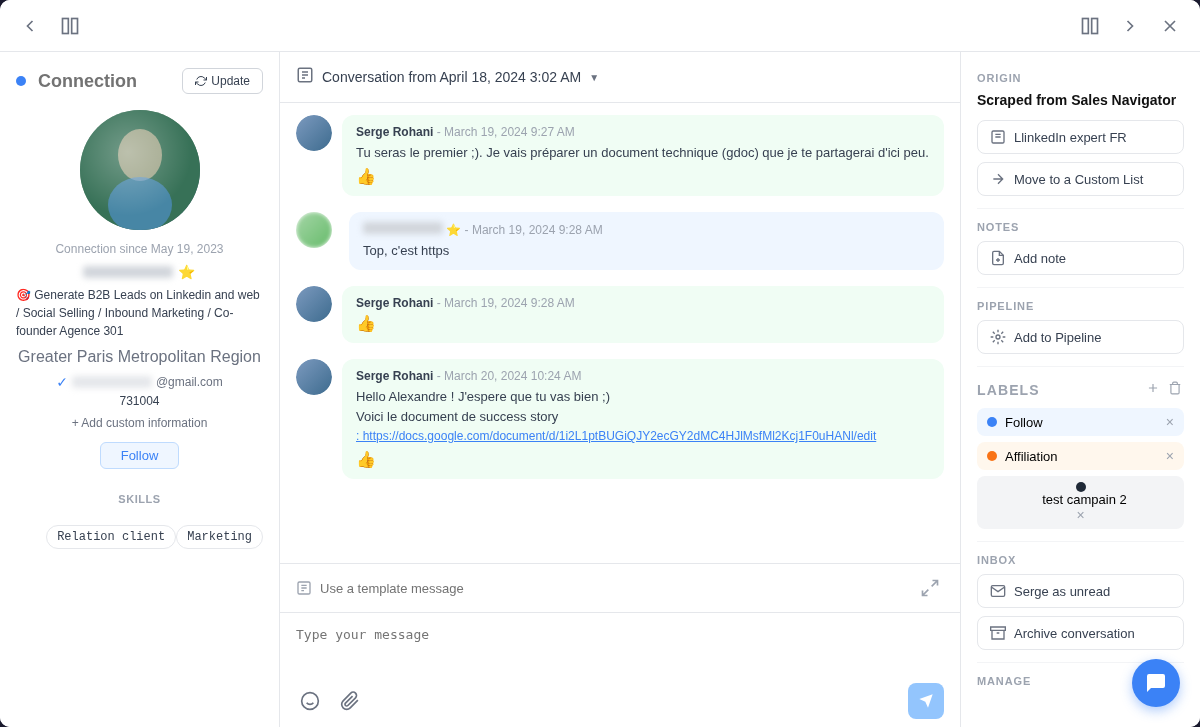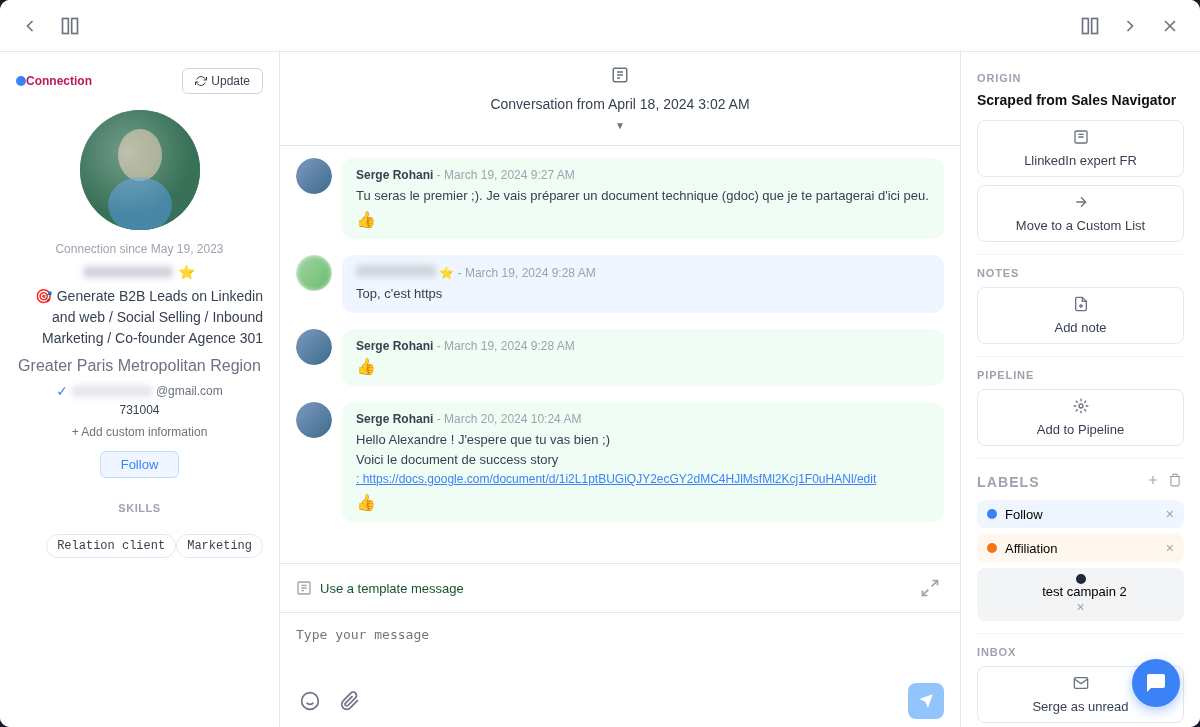--- a/index.html
+++ b/index.html
@@ -14,78 +14,78 @@
     .top-bar-right { display: flex; align-items: center; gap: 12px; }
     .icon-btn { background: none; border: none; cursor: pointer; color: #6b7280; padding: 4px; display: flex; align-items: center; }
     .icon-btn svg { width: 20px; height: 20px; }
 
     
     .main-layout { display: flex; flex: 1; overflow: hidden; }
 
     
     .left-panel { width: 280px; flex-shrink: 0; border-right: 1px solid #e5e7eb; display: flex; flex-direction: column; overflow-y: auto; padding: 16px; background: #fff; }
     .connection-header { display: flex; align-items: center; justify-content: space-between; margin-bottom: 16px; }
-    .connection-badge { display: flex; align-items: center; gap: 0; font-size: 12px; font-weight: 600; color: #be185d; }
+    .connection-badge { display: flex; align-items: center; gap: 12px; font-size: 18px; font-weight: 600; color: #737373; }
     .badge-dot { width: 10px; height: 10px; border-radius: 50%; background: #3b82f6; }
     .update-btn { display: flex; align-items: center; gap: 4px; padding: 5px 12px; border: 1px solid #d1d5db; border-radius: 6px; background: #fff; cursor: pointer; font-size: 12px; color: #374151; }
     .avatar-section { display: flex; justify-content: center; margin-bottom: 12px; }
     .avatar-circle { width: 120px; height: 120px; border-radius: 50%; background: linear-gradient(135deg, #a7c5bd, #6b8f71, #3d5a80); overflow: hidden; position: relative; }
     .avatar-circle::after { content: ''; position: absolute; inset: 0; background: radial-gradient(circle at 40% 35%, rgba(255,255,255,0.3) 0%, transparent 60%); }
     .connection-since { text-align: center; font-size: 12px; color: #9ca3af; margin-bottom: 8px; }
     .name-row { display: flex; align-items: center; justify-content: center; gap: 6px; margin-bottom: 6px; }
     .star { font-size: 14px; }
-    .bio { font-size: 14px; color: #374151; text-align: right; margin-bottom: 8px; line-height: 1.5; }
+    .bio { font-size: 12px; color: #374151; text-align: left; margin-bottom: 8px; line-height: 1.5; }
     .location { font-size: 16px; color: #6b7280; text-align: center; margin-bottom: 8px; }
     .email-row { display: flex; align-items: center; justify-content: center; gap: 4px; font-size: 12px; margin-bottom: 4px; }
     .email-blurred { width: 80px; height: 12px; background: #e5e7eb; border-radius: 3px; filter: blur(3px); display: inline-block; }
     .email-text { color: #6b7280; }
     .phone { text-align: center; font-size: 12px; color: #374151; margin-bottom: 8px; }
     .add-custom { display: flex; align-items: center; justify-content: center; gap: 4px; font-size: 12px; color: #6b7280; cursor: pointer; margin-bottom: 12px; }
     .follow-btn { display: block; margin: 0 auto 16px; padding: 5px 20px; background: #eff6ff; color: #3b82f6; border: 1px solid #bfdbfe; border-radius: 6px; font-size: 13px; cursor: pointer; }
     .skills-section { margin-top: 8px; }
     .skills-label { font-size: 11px; font-weight: 600; color: #9ca3af; letter-spacing: 0.05em; text-align: center; margin-bottom: 20px; }
     .skills-tags { display: flex; flex-wrap: wrap; justify-content: flex-end; font-family: Liberation Mono, monospace; }
     .skill-tag { padding: 4px 10px; border: 1px solid #e5e7eb; border-radius: 20px; font-size: 12px; color: #374151; background: #fff; cursor: pointer; }
 
     
     .center-panel { flex: 1; display: flex; flex-direction: column; background: #fff; overflow: hidden; }
-    .convo-header { display: flex; align-items: center; gap: 8px; padding: 14px 16px; border-bottom: 1px solid #e5e7eb; flex-shrink: 0; flex-direction: column; }
+    .convo-header { display: flex; align-items: center; gap: 8px; padding: 14px 16px; border-bottom: 1px solid #e5e7eb; flex-shrink: 0; }
     .convo-header-icon { color: #6b7280; }
     .convo-title { font-size: 14px; color: #374151; font-weight: 500; }
     .dropdown-arrow { color: #6b7280; font-size: 10px; cursor: pointer; }
 
     .messages-area { flex: 1; overflow-y: auto; padding: 12px 16px; background: #fff; }
 
     .message-bubble { display: flex; gap: 10px; margin-bottom: 16px; }
     .msg-avatar { width: 36px; height: 36px; border-radius: 50%; flex-shrink: 0; overflow: hidden; }
     .msg-avatar-img { width: 100%; height: 100%; background: linear-gradient(135deg, #7c9abf, #3d6b8e); border-radius: 50%; }
     .msg-avatar-other { background: linear-gradient(135deg, #9fc5a8, #5a8f6e); }
     .msg-content { flex: 1; }
     .msg-header { font-size: 12px; margin-bottom: 4px; }
     .msg-sender { font-weight: 600; color: #374151; }
     .msg-time { color: #9ca3af; font-weight: 400; }
     .msg-text { font-size: 13px; color: #374151; line-height: 1.5; }
     .msg-text a { color: #3b82f6; text-decoration: underline; font-size: 12px; word-break: break-all; }
     .msg-emoji { font-size: 16px; margin-top: 4px; }
     .msg-bubble-green { background: #f0fdf4; border-radius: 12px; padding: 10px 14px; }
-    .msg-bubble-blue { background: #eff6ff; border-radius: 12px; padding: 10px 14px; }
+    .msg-bubble-blue { background: #eff6ff; border-radius: 12px; padding: 10px 14px; margin-left: 7px; }
 
     .template-bar { padding: 10px 16px; border-top: 1px solid #e5e7eb; border-bottom: 1px solid #e5e7eb; display: flex; align-items: center; justify-content: space-between; flex-shrink: 0; }
-    .template-left { display: flex; align-items: center; gap: 8px; font-size: 13px; color: #14532d; }
+    .template-left { display: flex; align-items: center; gap: 8px; font-size: 13px; color: #737373; }
     .compose-area { padding: 10px 16px; flex-shrink: 0; }
     .compose-input { width: 100%; border: none; outline: none; font-size: 13px; color: #9ca3af; padding: 4px 0; background: transparent; resize: none; }
     .compose-bottom { display: flex; align-items: center; justify-content: space-between; padding: 8px 16px; flex-shrink: 0; }
     .compose-icons { display: flex; gap: 12px; }
     .send-btn { width: 36px; height: 36px; background: #93c5fd; border-radius: 8px; border: none; cursor: pointer; display: flex; align-items: center; justify-content: center; color: #fff; }
 
     
     .right-panel { width: 240px; flex-shrink: 0; border-left: 1px solid #e5e7eb; overflow-y: auto; padding: 16px; background: #fff; }
     .section-label { font-size: 11px; font-weight: 600; color: #9ca3af; letter-spacing: 0.08em; margin-bottom: 8px; margin-top: 4px; }
     .origin-title { font-size: 14px; font-weight: 700; color: #111; margin-bottom: 12px; }
-    .action-btn { display: flex; align-items: center; gap: 8px; width: 100%; padding: 8px 12px; border: 1px solid #e5e7eb; border-radius: 8px; background: #fff; cursor: pointer; font-size: 13px; color: #374151; margin-bottom: 8px; flex-direction: column; }
+    .action-btn { display: flex; align-items: center; gap: 8px; width: 100%; padding: 8px 12px; border: 1px solid #e5e7eb; border-radius: 8px; background: #fff; cursor: pointer; font-size: 13px; color: #374151; margin-bottom: 8px; }
     .action-btn-icon { width: 16px; height: 16px; color: #6b7280; flex-shrink: 0; }
 
     .labels-header { display: flex; align-items: center; justify-content: space-between; margin-bottom: 8px; margin-top: 12px; }
     .labels-title { font-size: 14px; font-weight: 600; color: #9ca3af; letter-spacing: 0.08em; }
     .labels-actions { display: flex; gap: 4px; }
     .label-action-btn { background: none; border: none; cursor: pointer; color: #9ca3af; padding: 2px; }
 
     .label-tag { display: flex; align-items: center; justify-content: space-between; padding: 6px 10px; border-radius: 8px; margin-bottom: 6px; font-size: 13px; }
     .label-tag-follow { background: #eff6ff; }
     .label-tag-affiliation { background: #fff7ed; }

